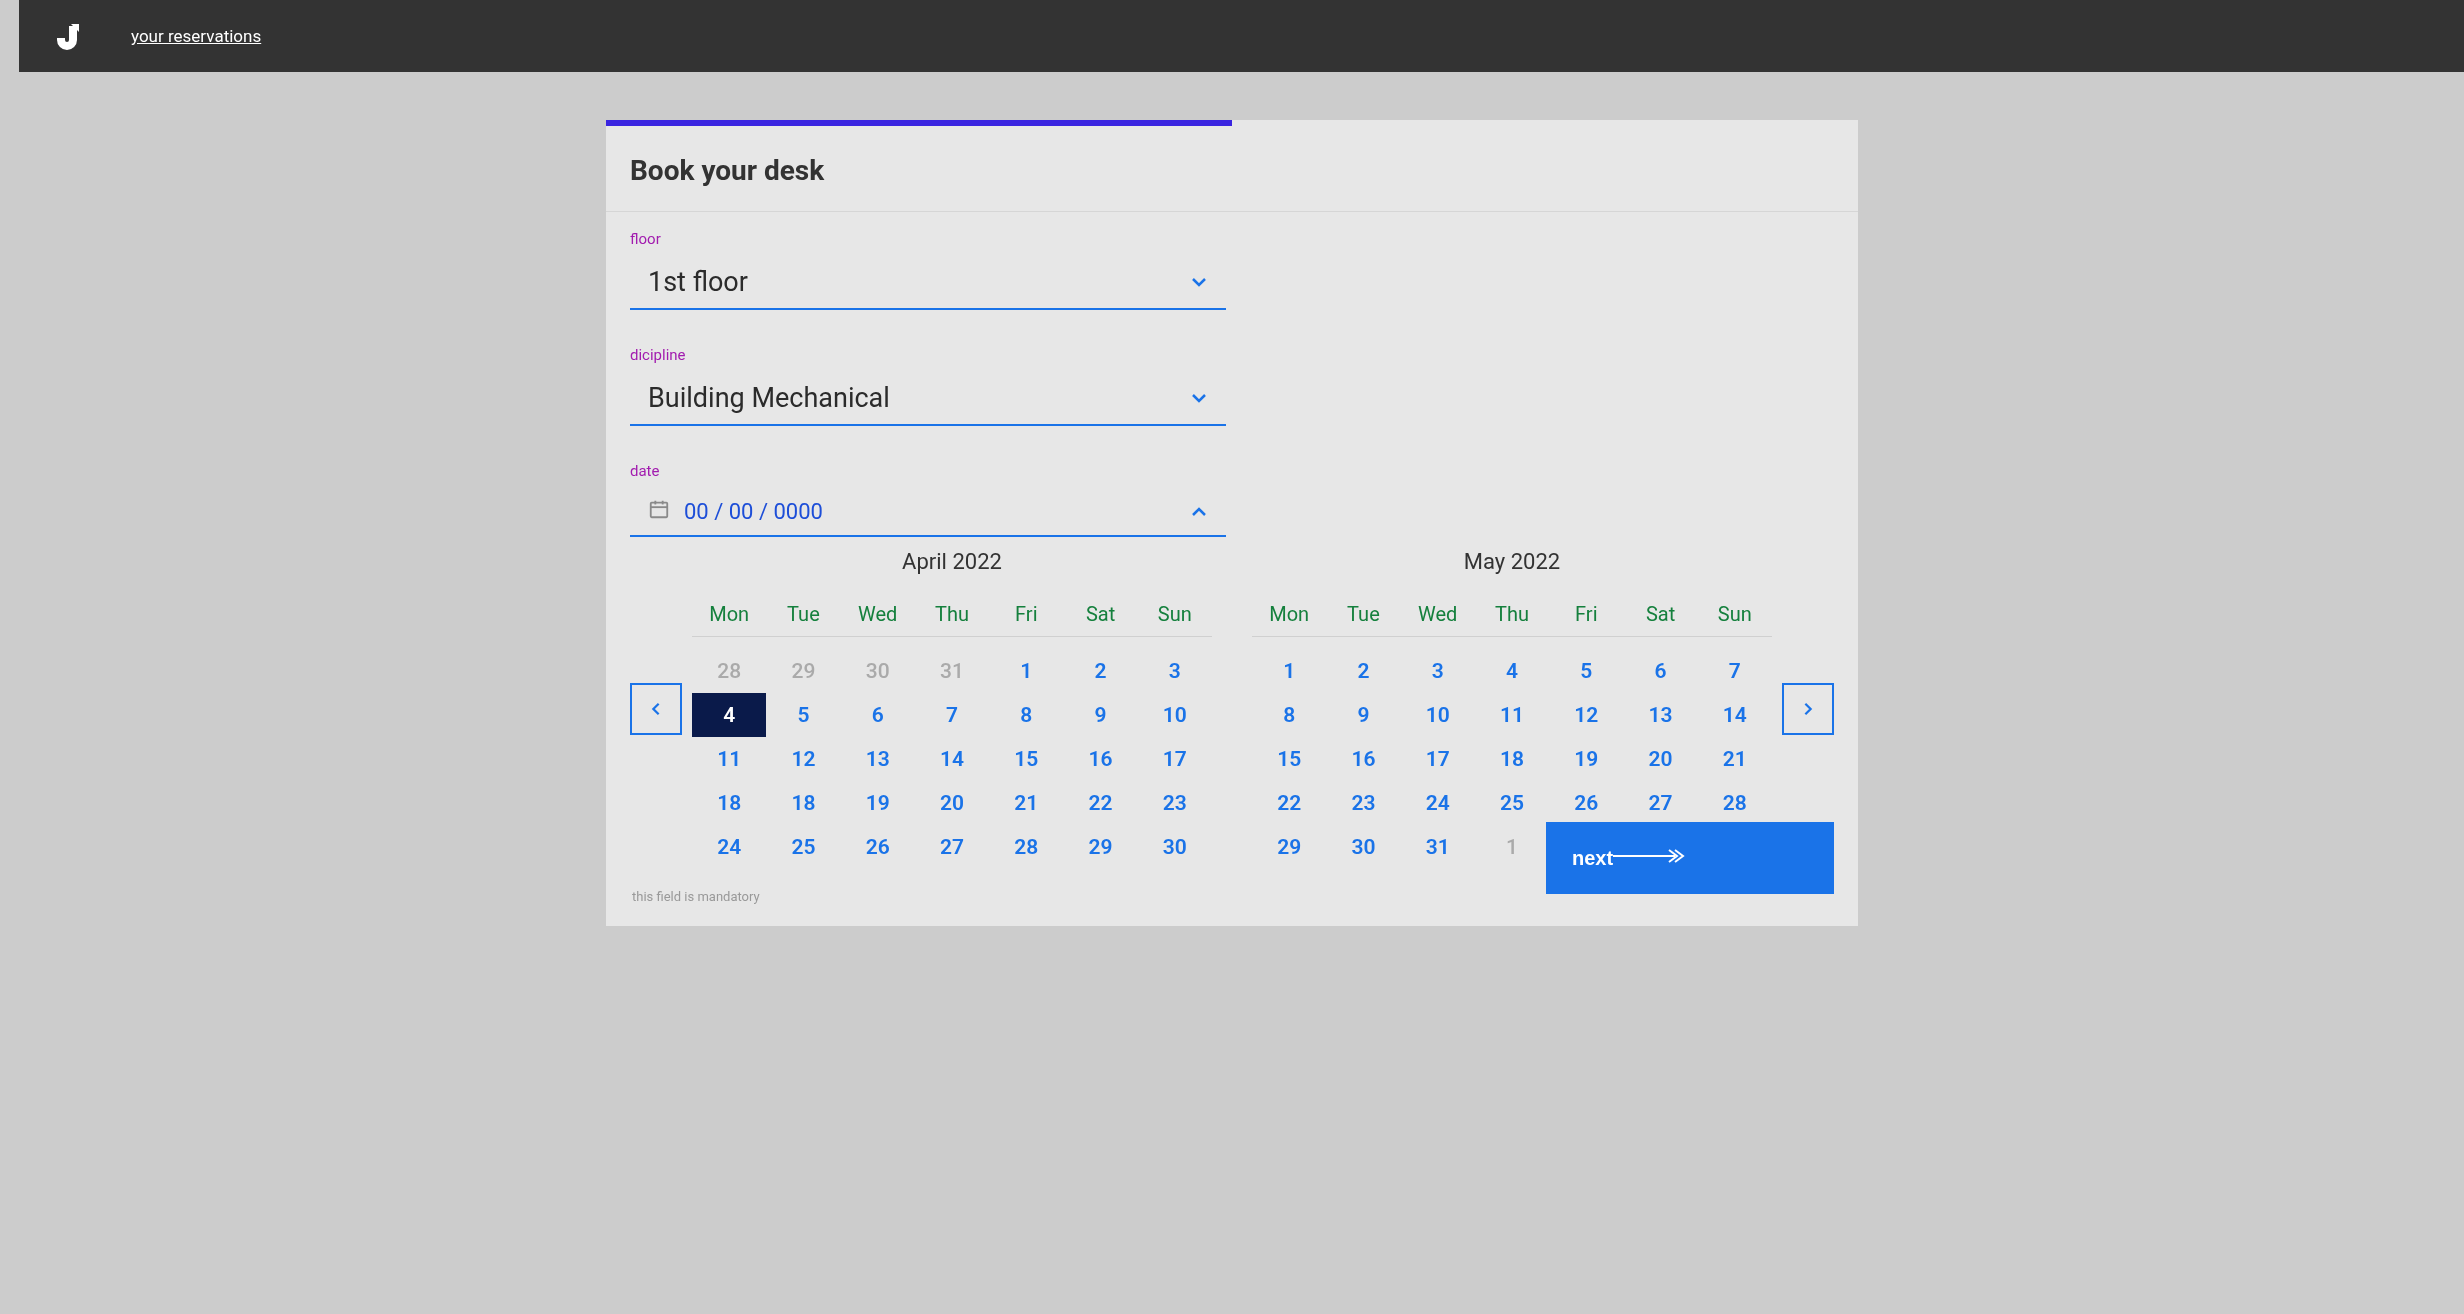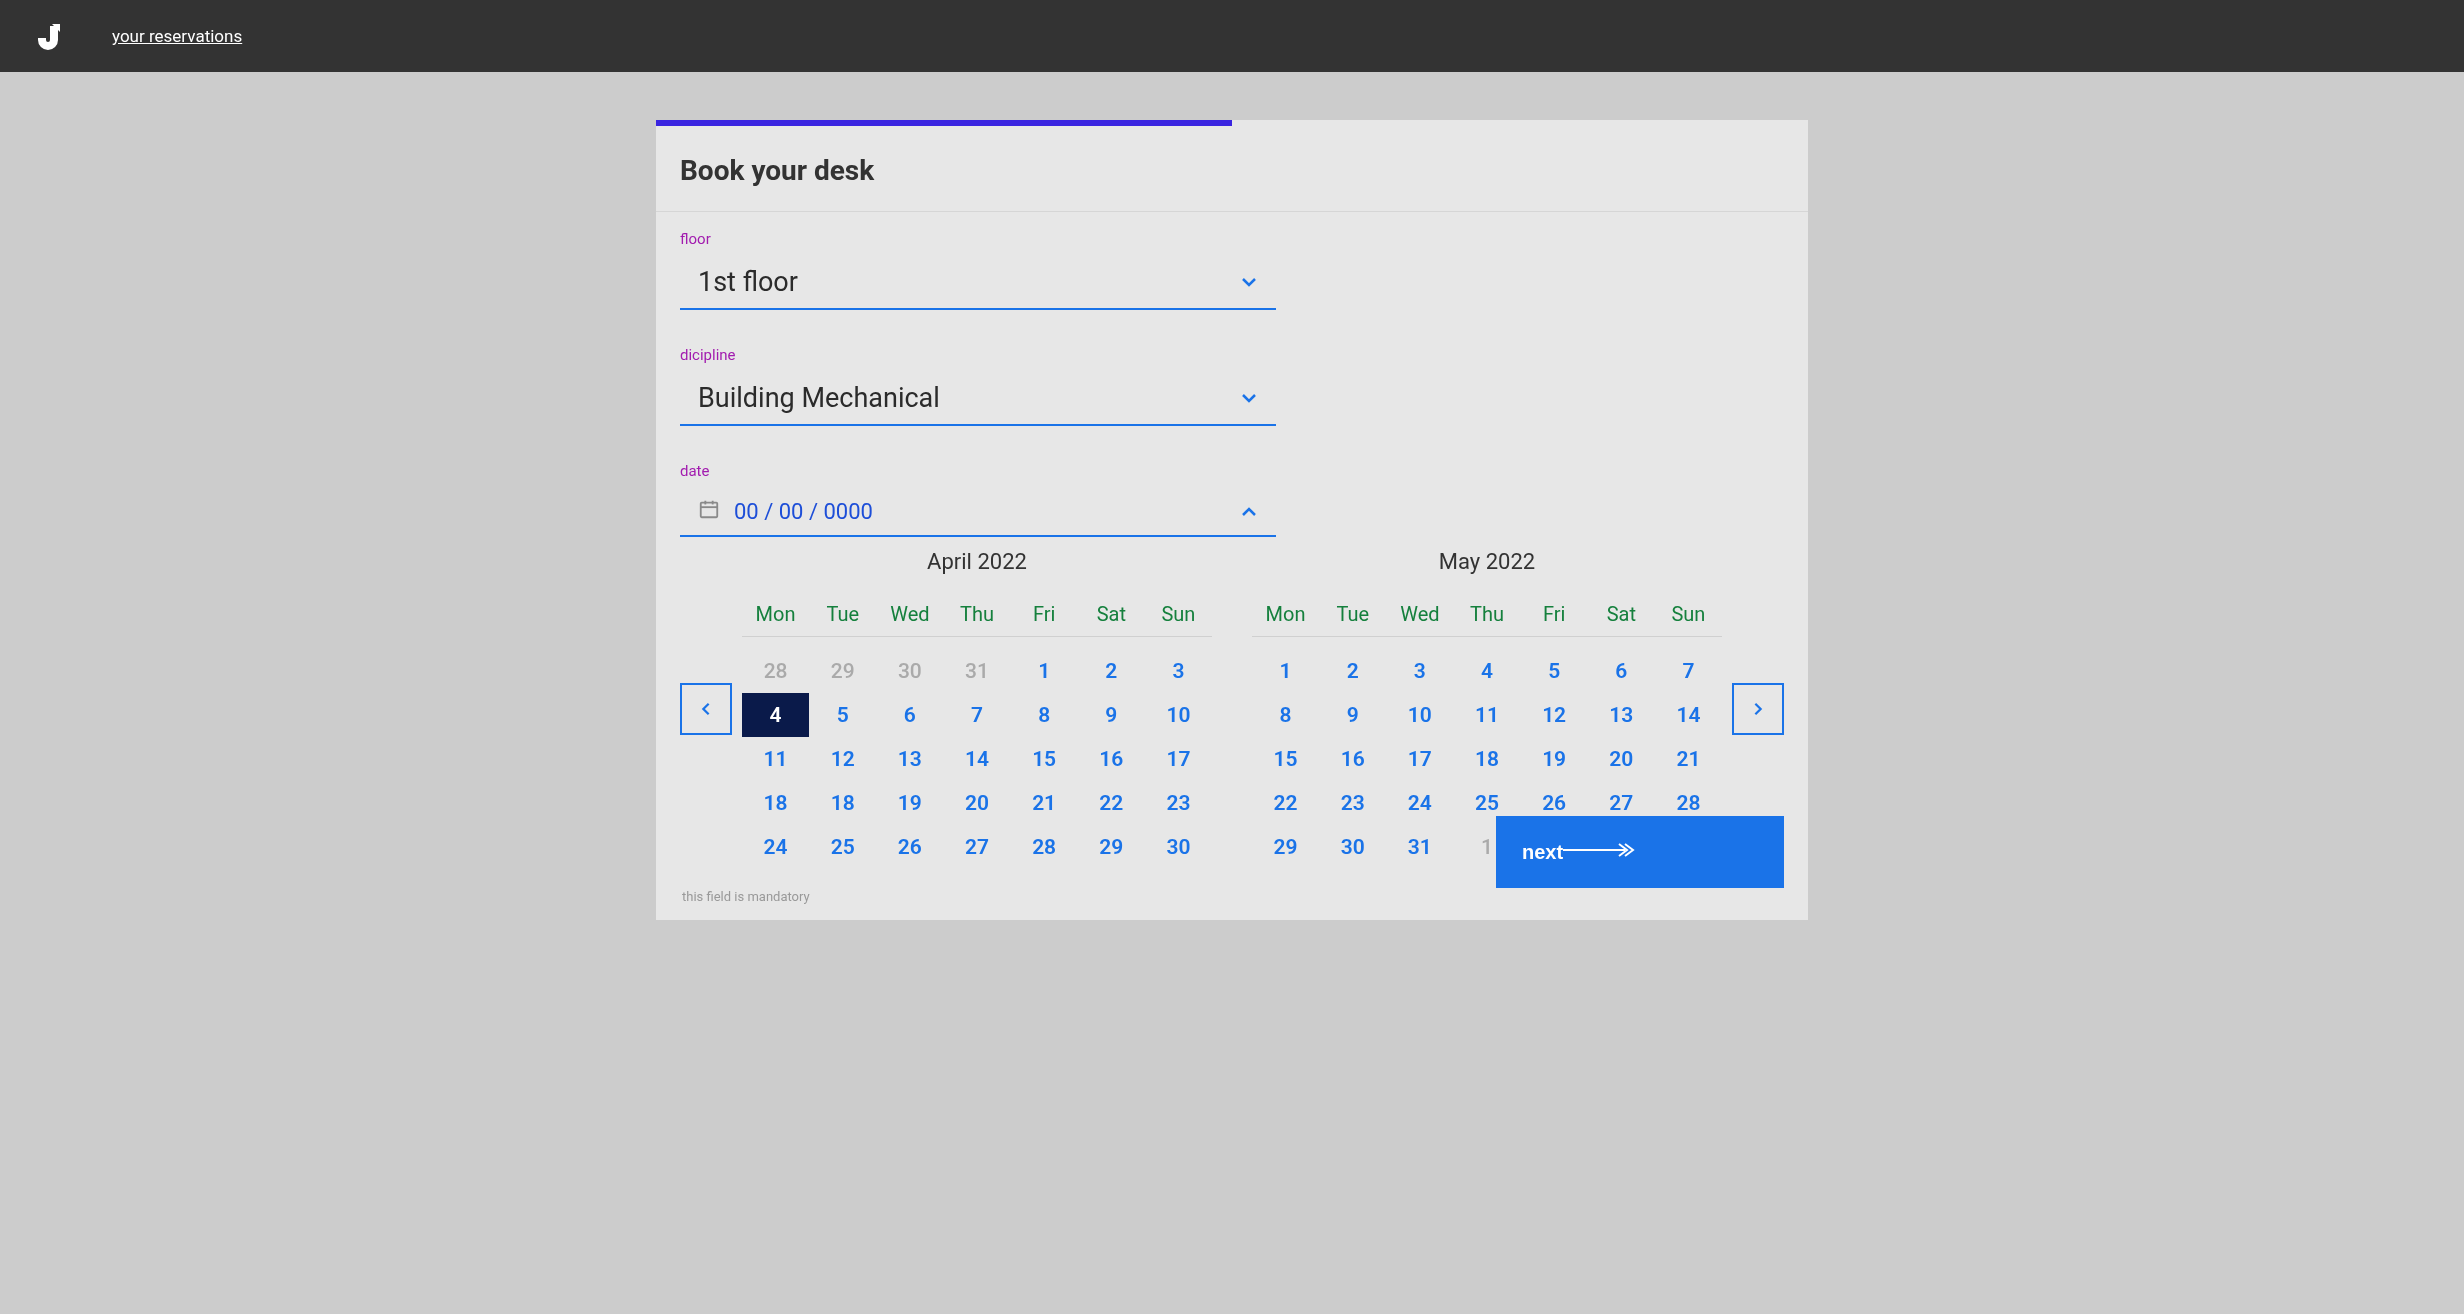--- a/index.html
+++ b/index.html
@@ -9,38 +9,39 @@
     background: #cccccc;
     color: #333;
   }
   .topbar {
     background: #333333;
     height: 72px;
     display: flex;
     align-items: center;
     padding: 0 32px;
     gap: 48px;
+    margin-left: 19px;
   }
   .logo {
     width: 32px; height: 32px;
     position: relative;
   }
   .logo svg { display:block; }
   .toplink {
     color: #fff;
     font-size: 17px;
     text-decoration: underline;
   }
 
   .card {
-    width: 1152px;
+    width: 1252px;
     margin: 48px auto 0;
     background: #e7e7e7;
     position: relative;
-    padding-bottom: 16px;
+    padding-bottom: 22px;
   }
   .progress {
     height: 6px;
     width: 50%;
     background: #3a25e0;
   }
   .card-title {
     font-size: 28px;
     font-weight: 700;
     color: #333;

